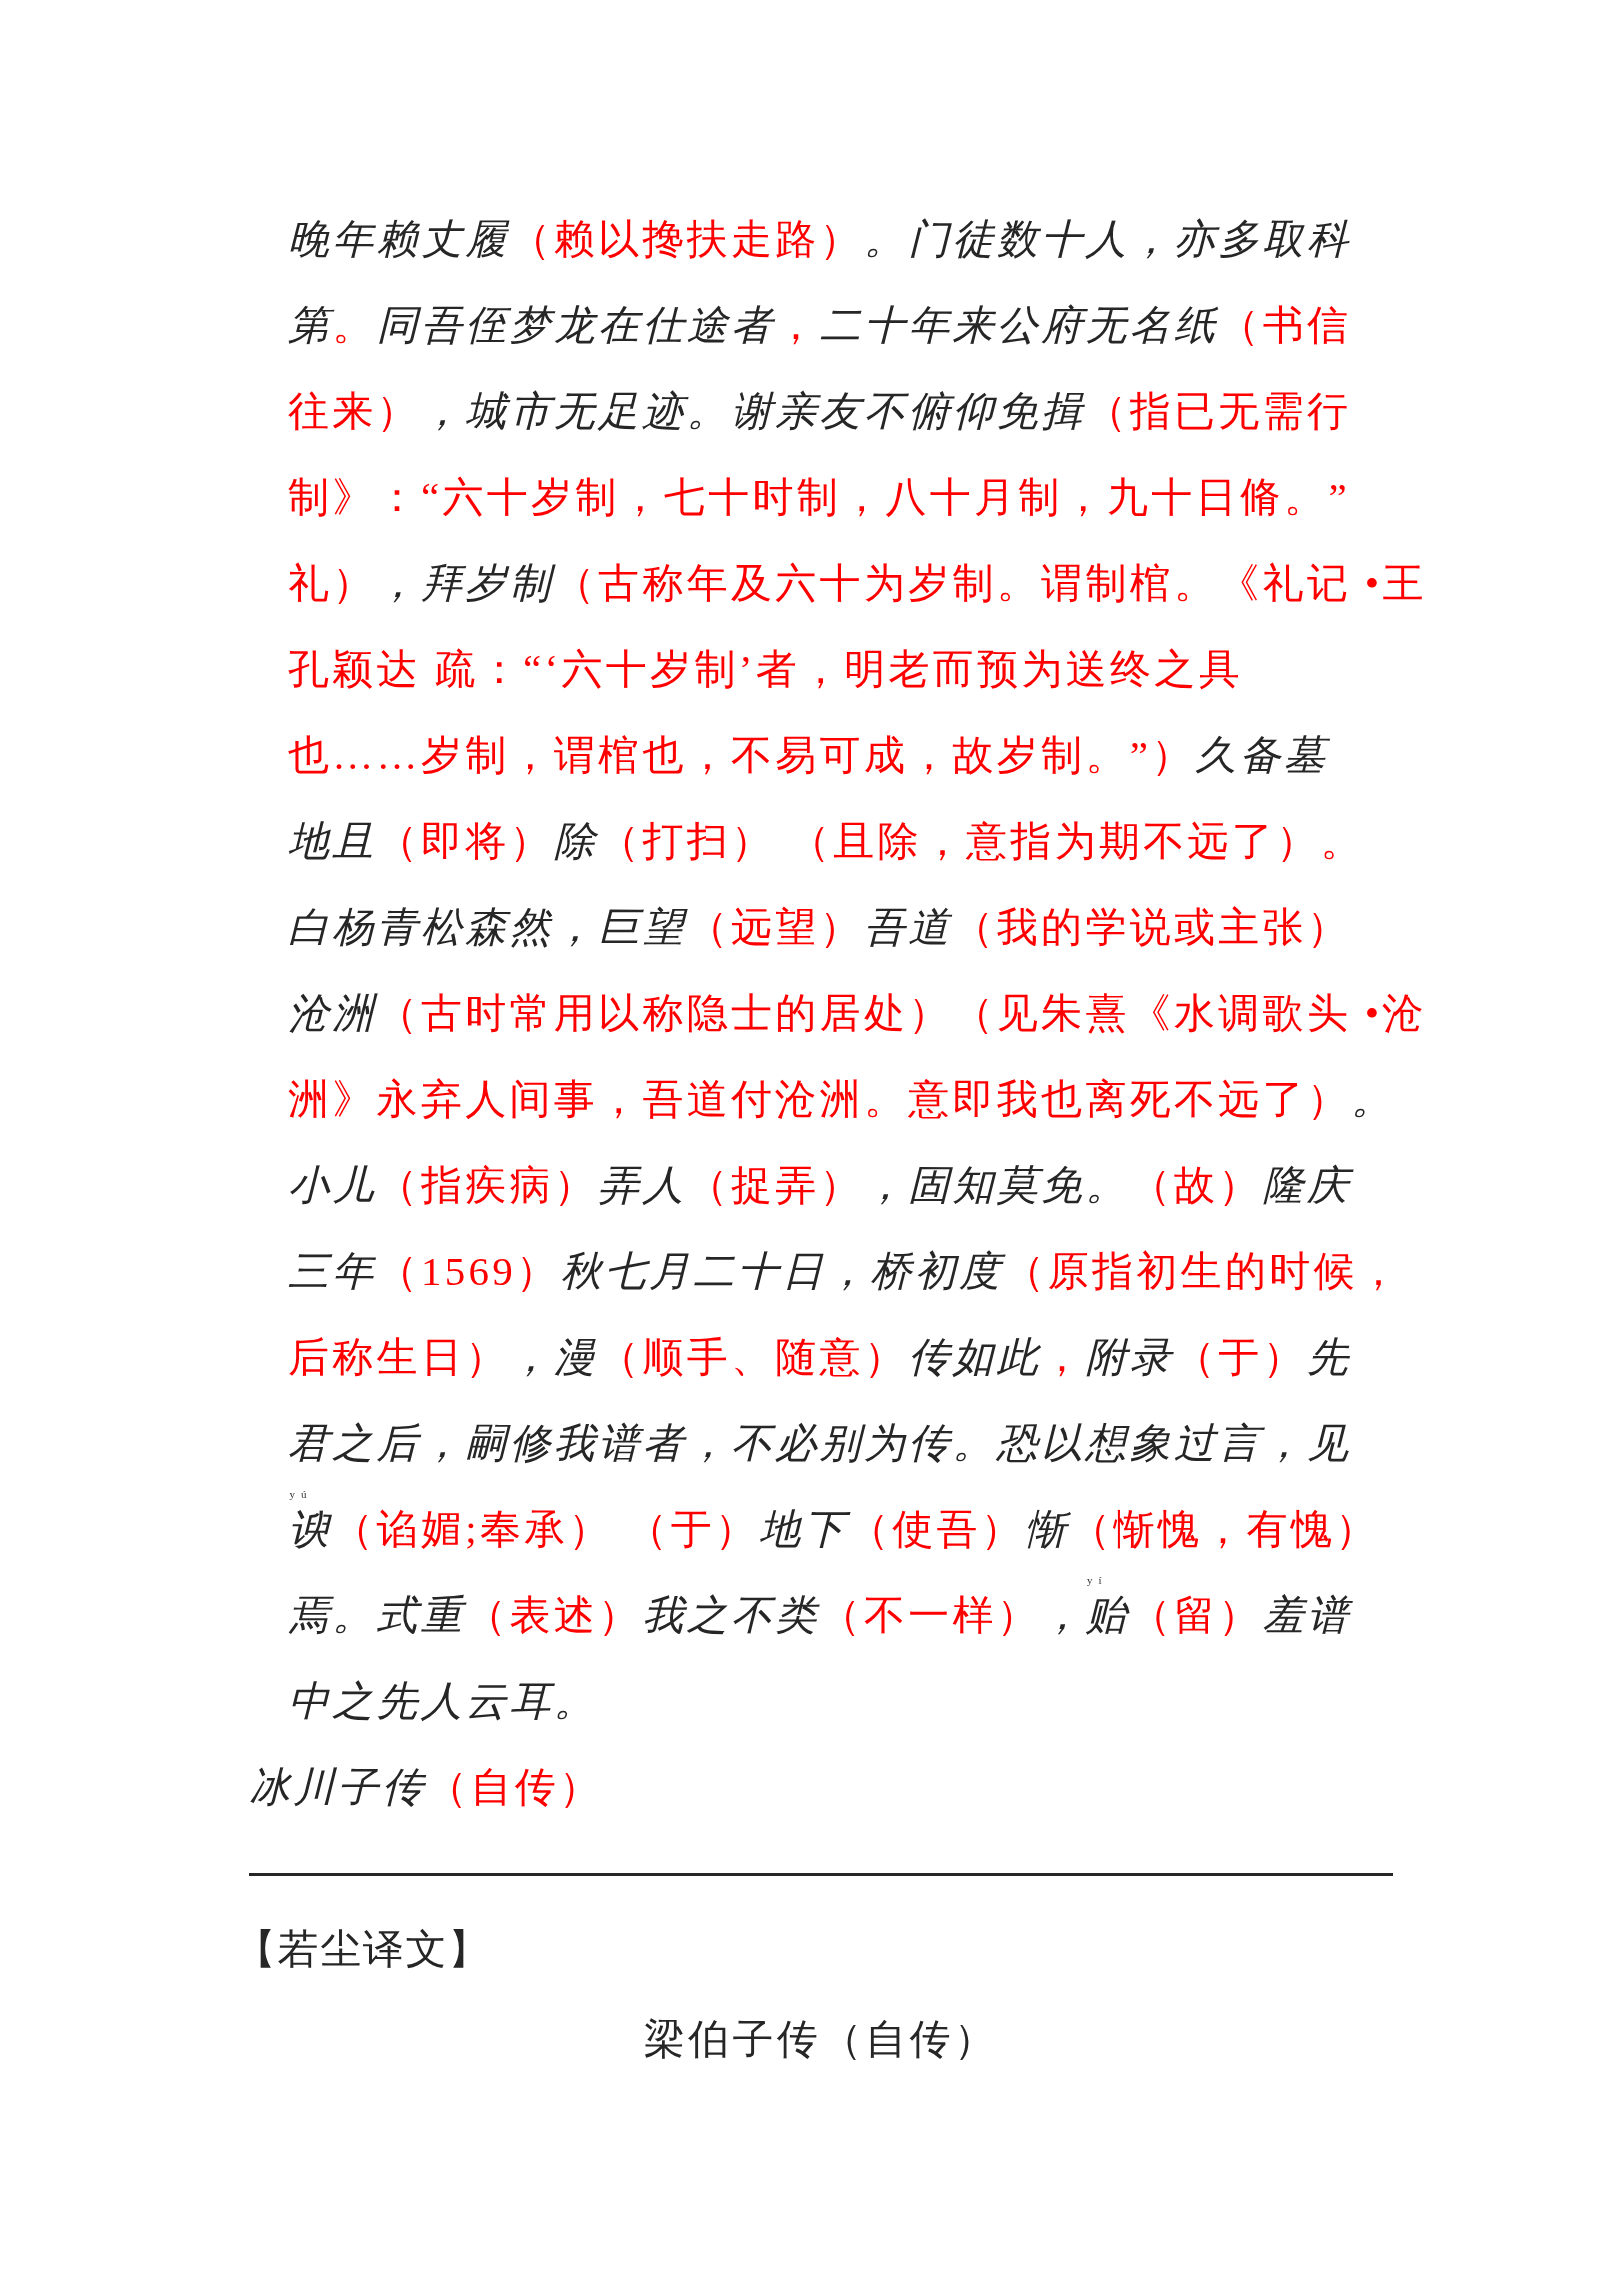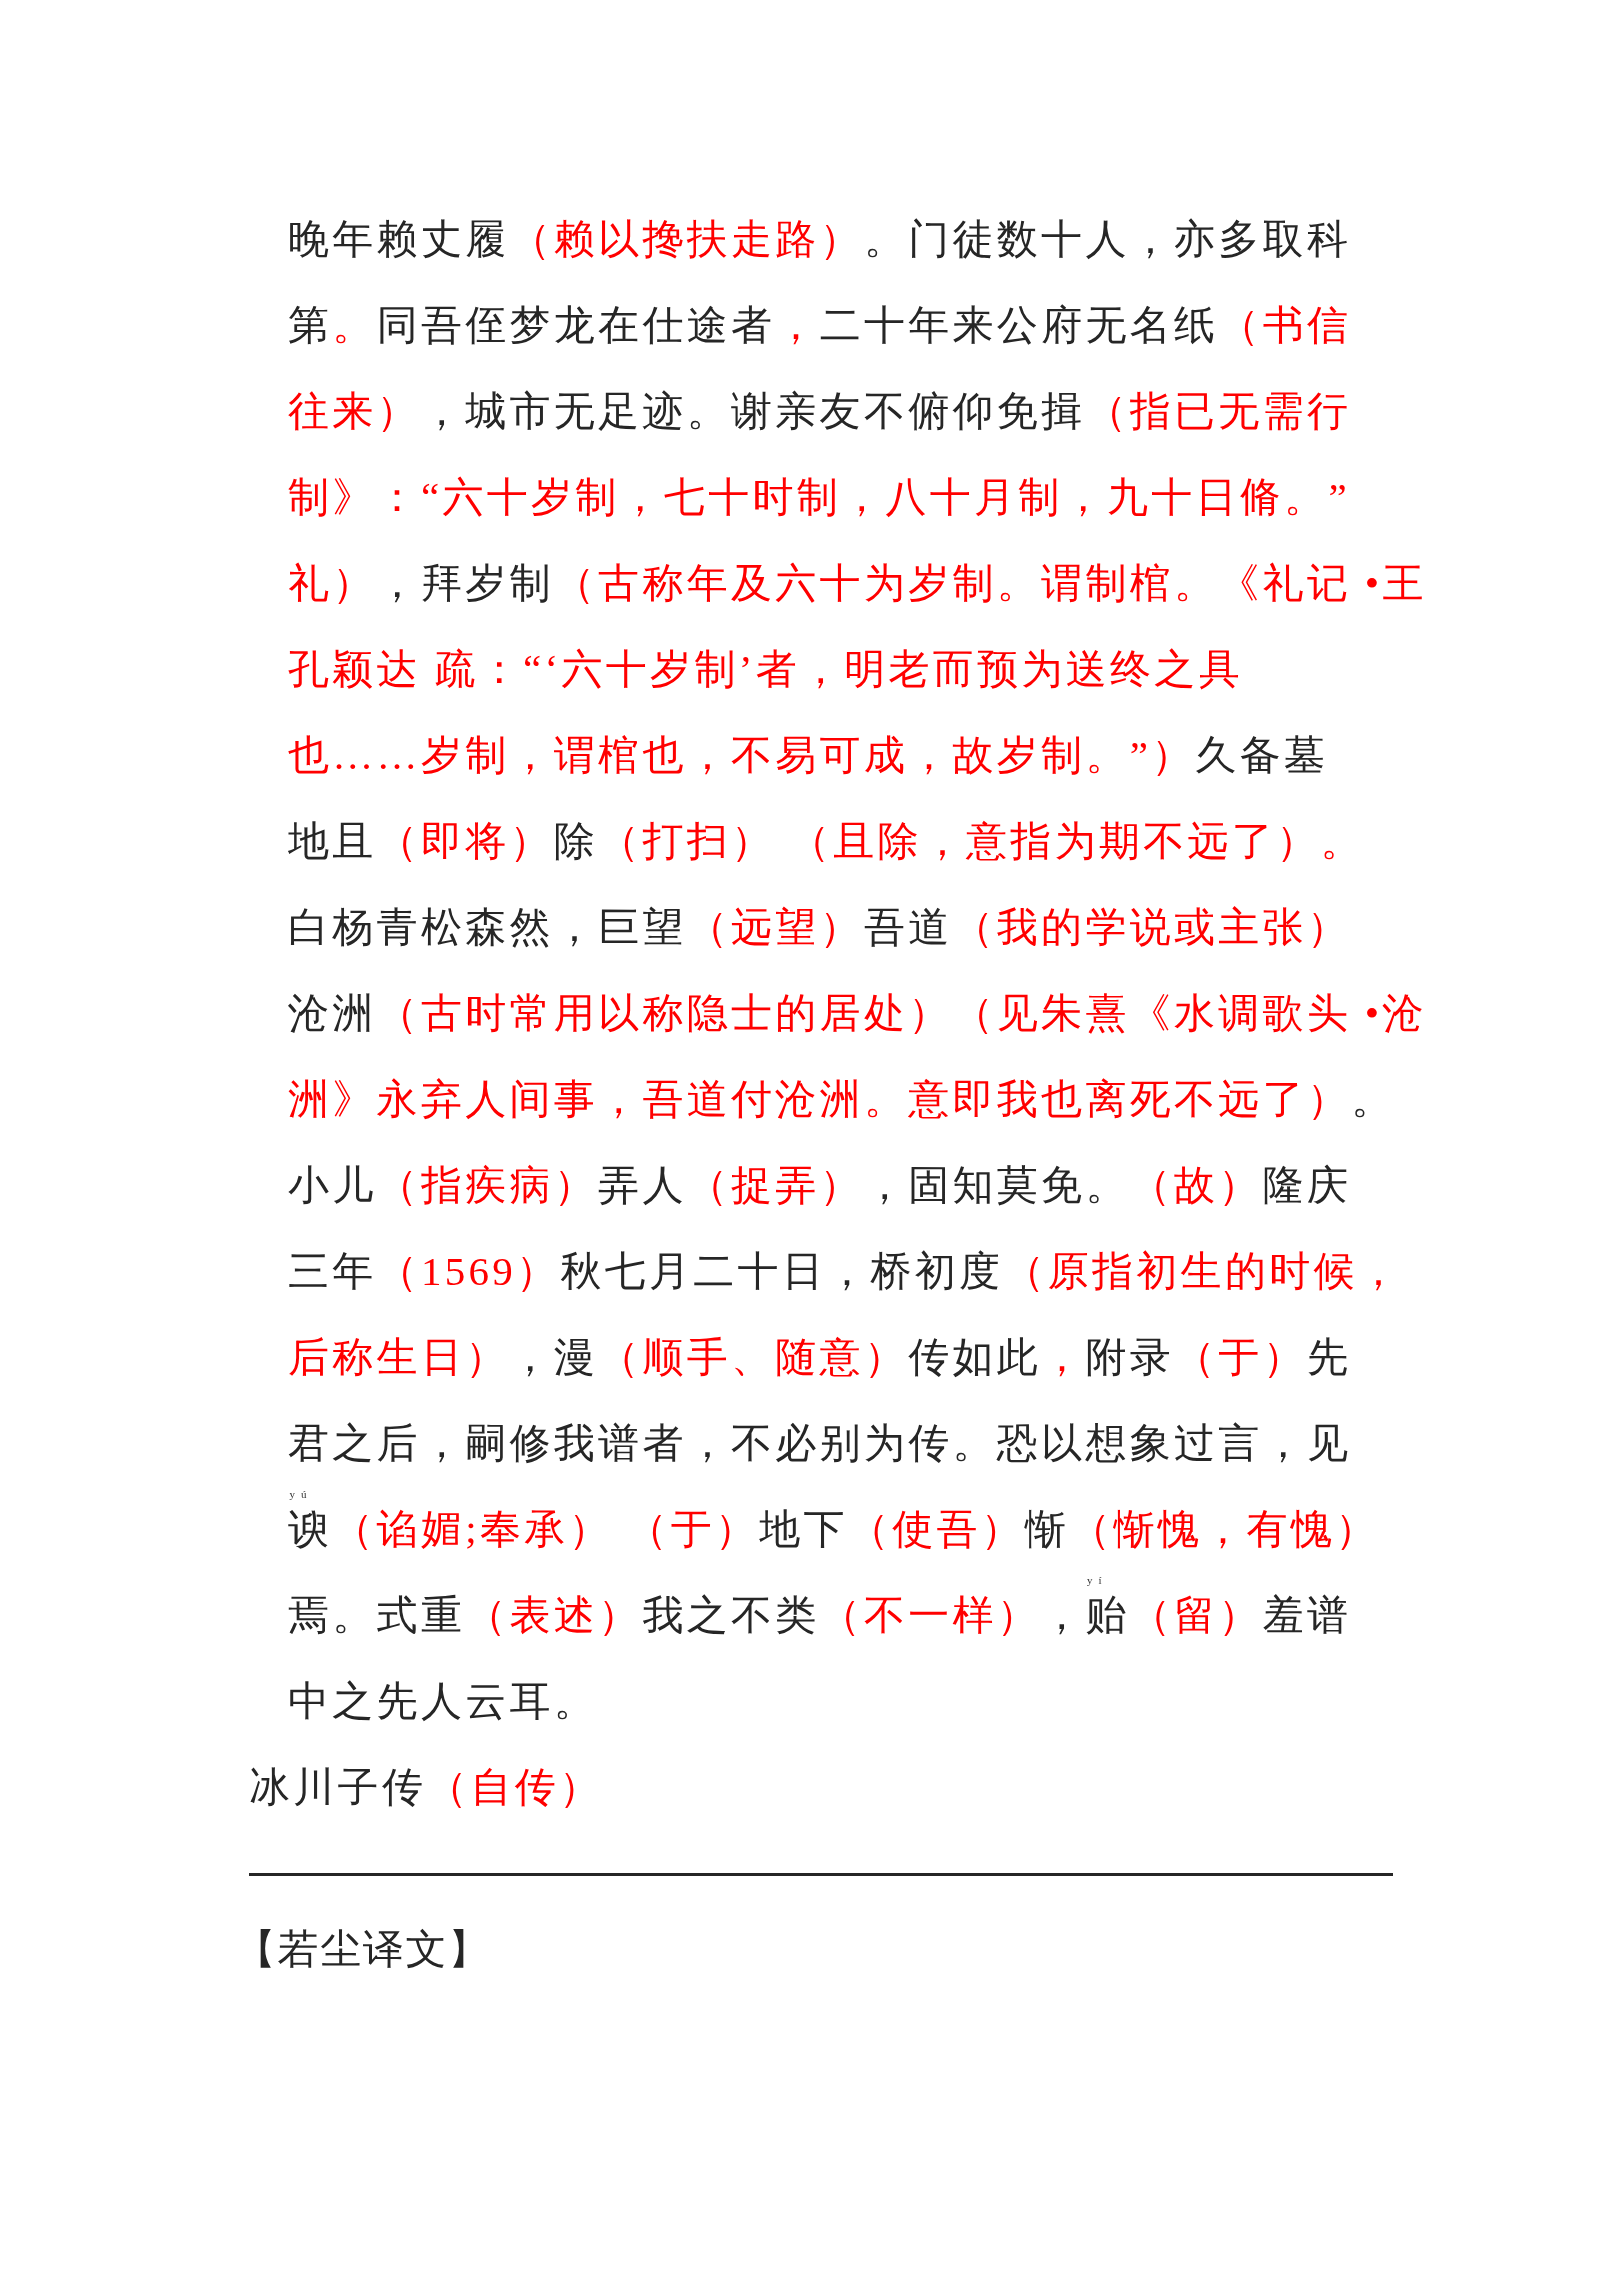--- a/index.html
+++ b/index.html
@@ -20,21 +20,21 @@
   }
   .line {
     height: 86px;
     line-height: 86px;
     font-size: 41px;
     letter-spacing: 3.3px;
     white-space: pre;
     color: var(--ink, #262626);
   }
   .line.outdent { margin-left: -39px; }
-  .seg-black { color: var(--ink, #262626); }
+  .seg-black { color: var(--ink, #262626); font-style: italic; }
   .seg-red   { color: var(--red, #ff0000); }
   .ruby-wrap {
     position: relative;
     display: inline-block;
     vertical-align: baseline;
   }
   .ruby-text {
     position: absolute;
     top: 0px;
     left: 1.6px;
@@ -99,15 +99,16 @@
       <div class="line"><span class="ruby-wrap"><span class="ruby-text">y ú</span><span class="seg-black">谀</span></span><span class="seg-red">（谄媚;奉承） （于）</span><span class="seg-black">地下</span><span class="seg-red">（使吾）</span><span class="seg-black">惭</span><span class="seg-red">（惭愧，有愧）</span></div>
       <div class="line"><span class="seg-black">焉。式重</span><span class="seg-red">（表述）</span><span class="seg-black">我之不类</span><span class="seg-red">（不一样）</span><span class="seg-black">，</span><span class="ruby-wrap"><span class="ruby-text">y í</span><span class="seg-black">贻</span></span><span class="seg-red">（留）</span><span class="seg-black">羞谱</span></div>
       <div class="line"><span class="seg-black">中之先人云耳。</span></div>
       <div class="line outdent"><span class="seg-black">冰川子传</span><span class="seg-red">（自传）</span></div>
     </div>
 
   <div class="divider"></div>
 
   <div class="section-label">【若尘译文】</div>
 
+  <div class="translated-title">梁伯子传（自传）</div>
 
 </div>
 
 
 </body></html>

